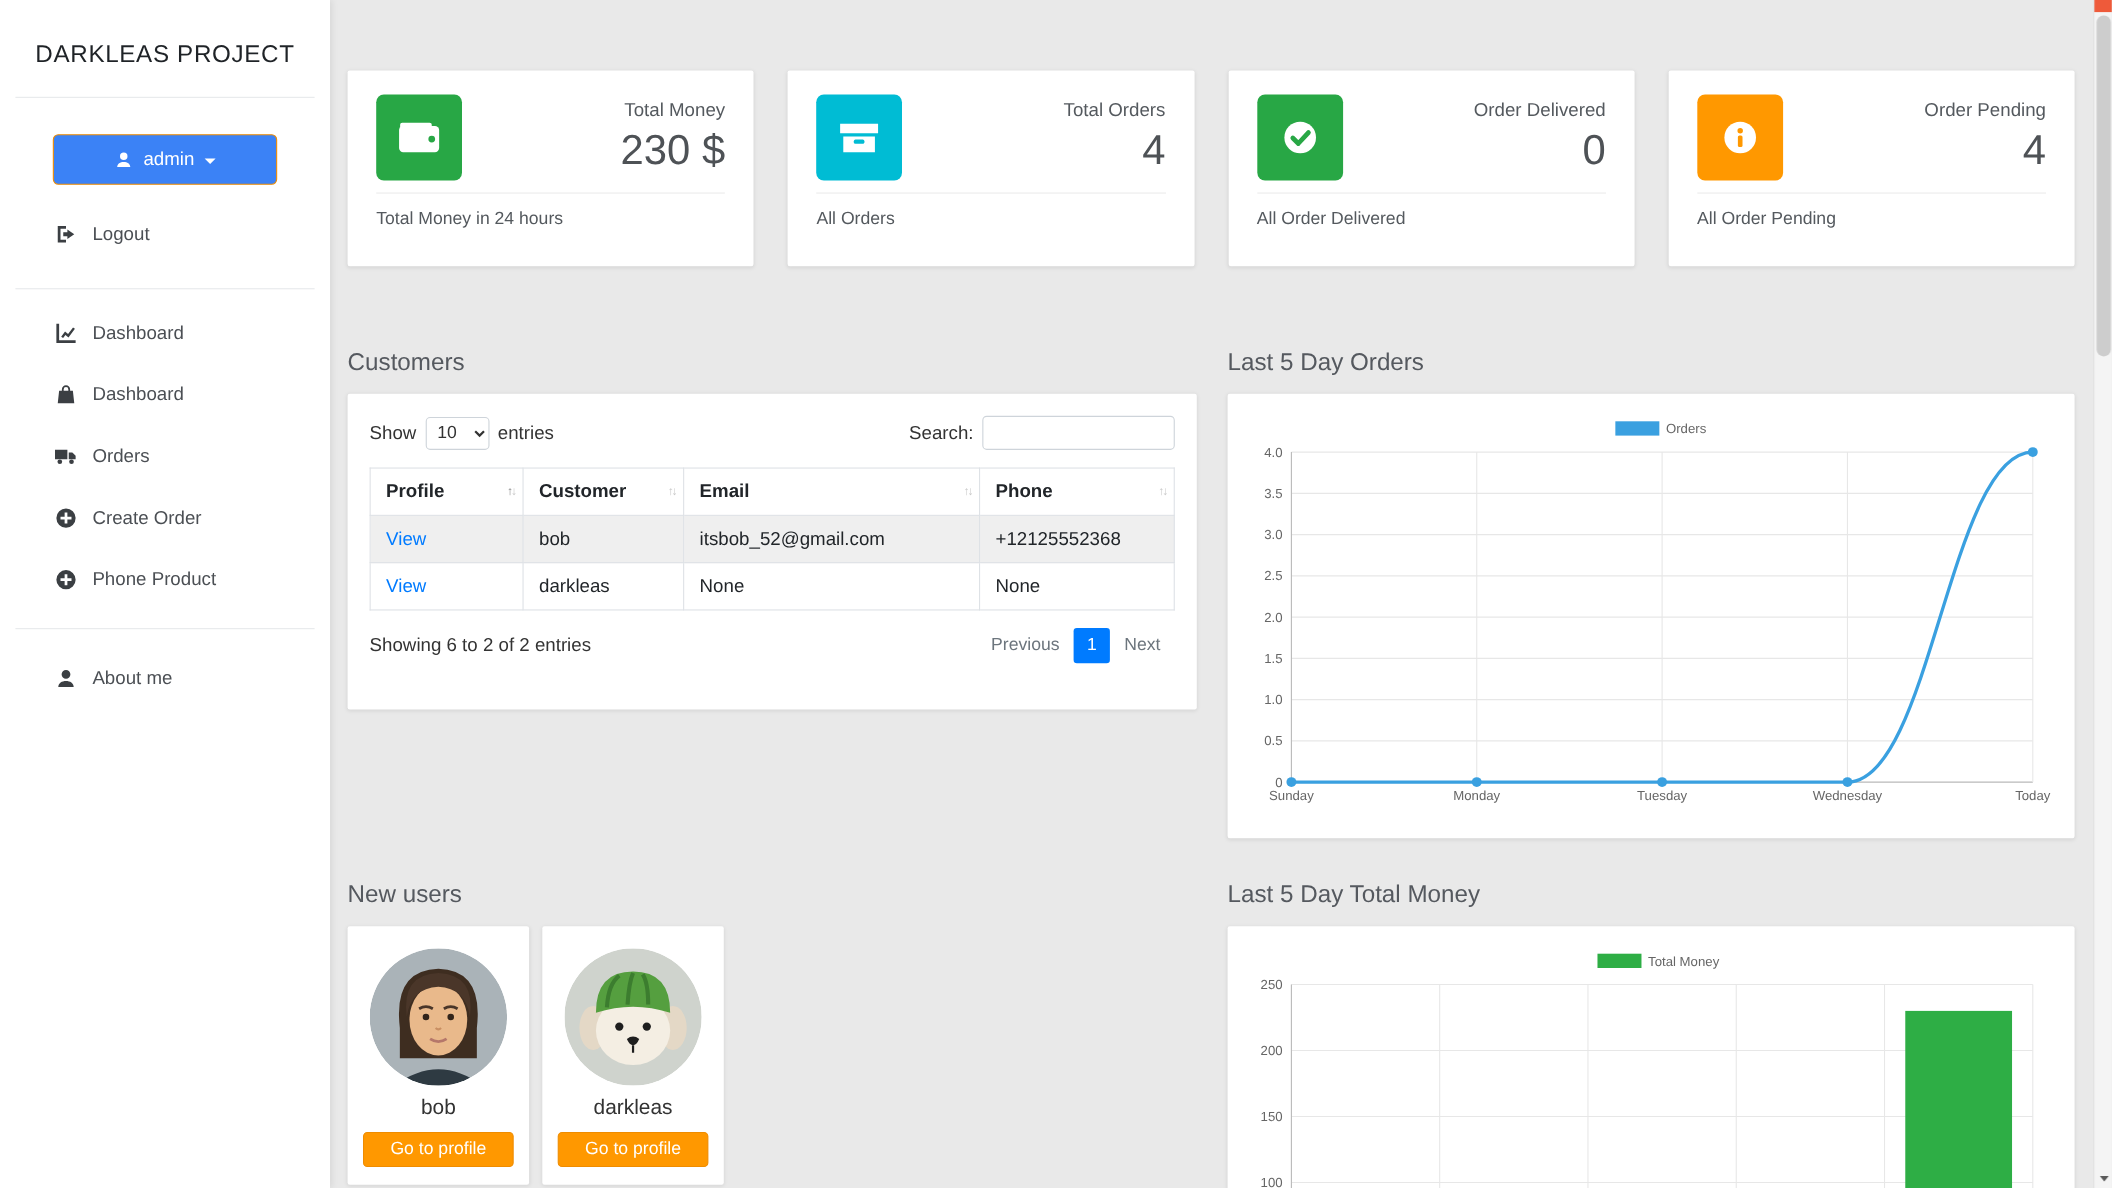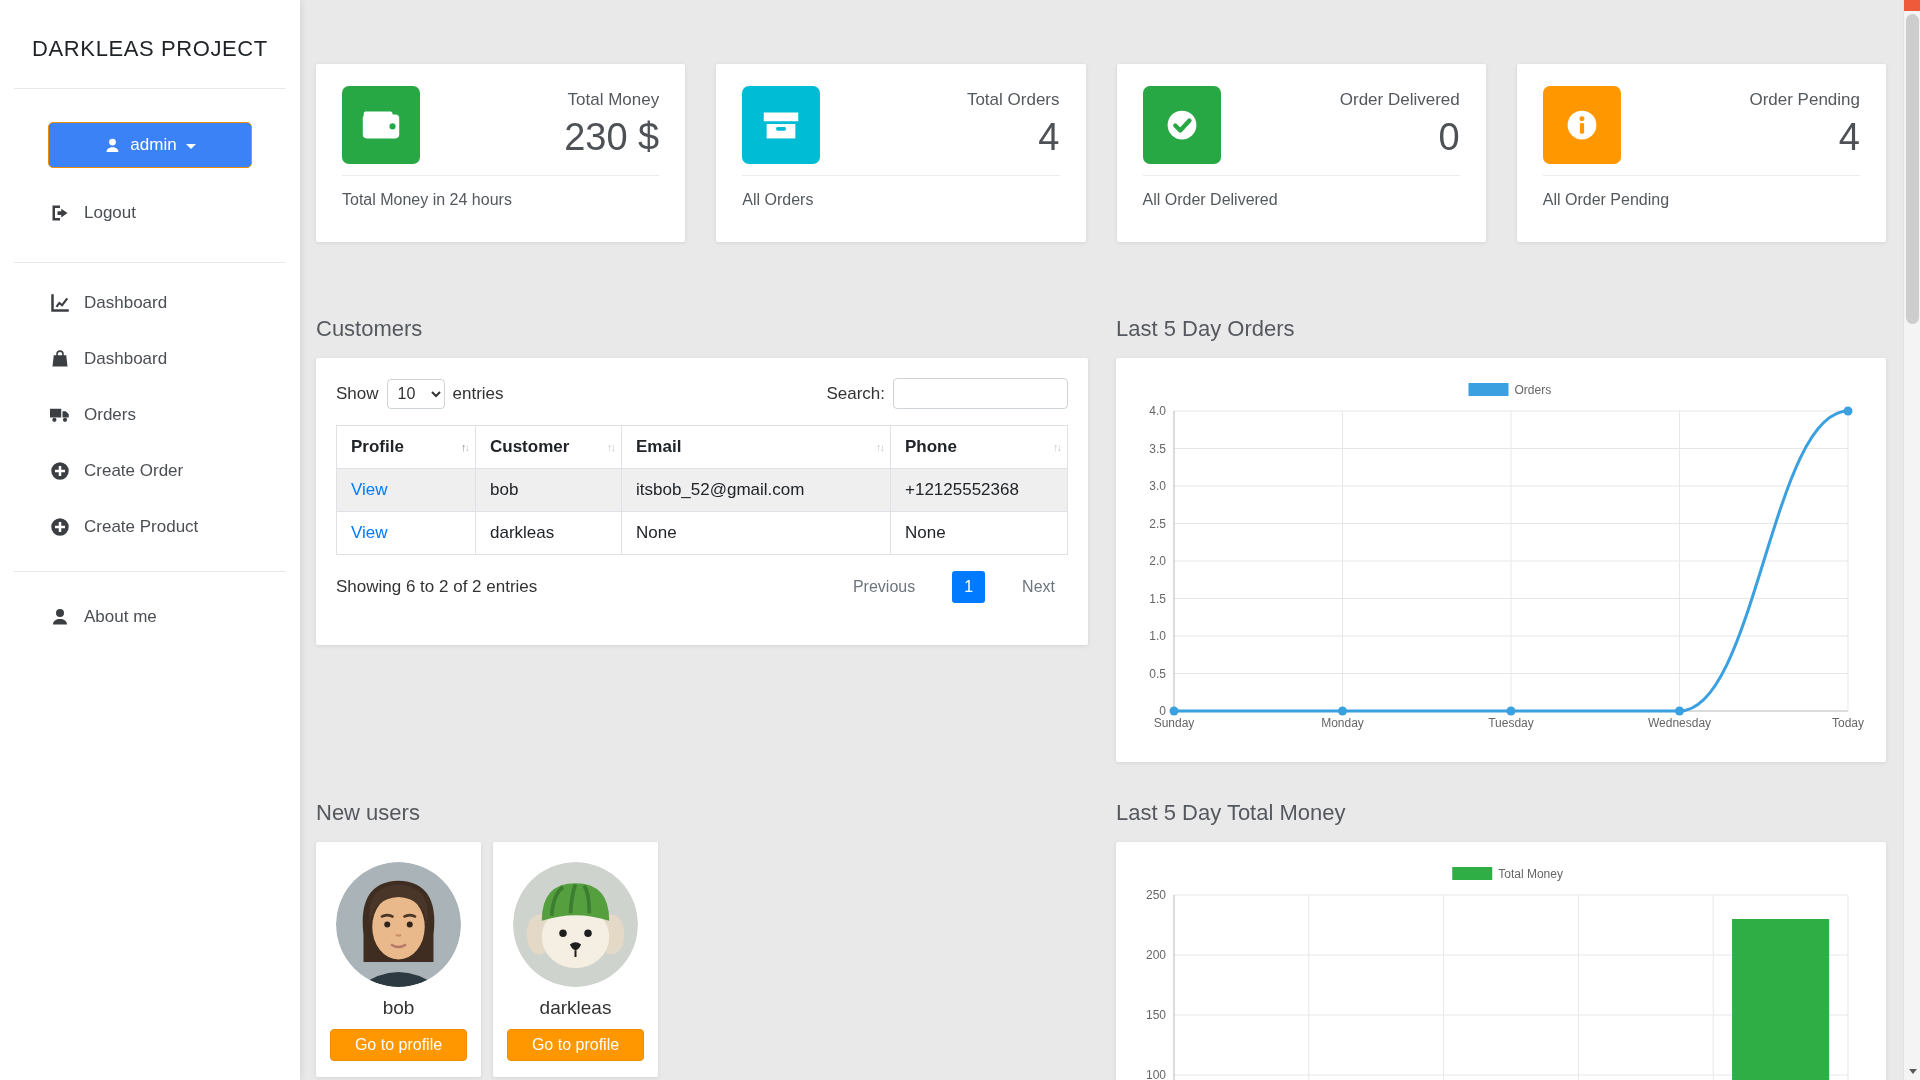--- a/index.html
+++ b/index.html
@@ -64,21 +64,21 @@
   table.dt { width:100%; border-collapse:collapse; margin-top:16px; font-size:17px; }
   table.dt th, table.dt td { border:1px solid #dee2e6; padding:11px 14px; text-align:left; color:#212529; }
   table.dt th { font-weight:bold; position:relative; padding-right:28px; cursor:pointer; }
   .sort-icons { position:absolute; right:7px; top:50%; transform:translateY(-50%); font-size:11px;
                 color:#c9c9c9; letter-spacing:-2px; }
   th.sorted .s-up { color:#8a8a8a; }
   tr.odd td { background:#efefef; }
   a.view-link { color:#007bff; text-decoration:none; }
   .table-footer { display:flex; justify-content:space-between; align-items:center; margin-top:16px; }
   .dt-info { font-size:17px; color:#333; }
-  .pagination { display:flex; align-items:flex-start;gap:24px; }
+  .pagination { display:flex; align-items:flex-start; }
   .page-btn { font-size:16px; color:#6c757d; padding:7px 13px; cursor:pointer; }
   .page-btn.active { background:#007bff; color:#fff; border-radius:3px; padding:7px 12px; cursor:default; }
 
   
   .chart-card { width:770px; height:404px; padding:20px; }
   .tick { font-size:12px; fill:#666; font-family:"Liberation Sans",sans-serif; }
   .money-h { margin-top:38px; }
 
   
   .nu-h { margin-top:155px; }
@@ -153,21 +153,21 @@
     <div class="side-item">
       <svg viewBox="0 0 16 16">
           <path fill-rule="evenodd" d="M8 1a7 7 0 1 0 0 14A7 7 0 0 0 8 1zm1 3v3h3v2H9v3H7V9H4V7h3V4h2z"></path>
         </svg>
       <span>Create Order</span>
     </div>
     <div class="side-item">
       <svg viewBox="0 0 16 16">
           <path fill-rule="evenodd" d="M8 1a7 7 0 1 0 0 14A7 7 0 0 0 8 1zm1 3v3h3v2H9v3H7V9H4V7h3V4h2z"></path>
         </svg>
-      <span>Create Product</span>
+      <span>Phone Product</span>
     </div>
   </div>
 
   <hr class="sdivider divider-3">
 
   <div class="side-item about-item">
     <svg viewBox="0 0 16 16">
         <path d="M8 8a3.2 3.2 0 1 0 0-6.4A3.2 3.2 0 0 0 8 8zm0 1.6c-3 0-5.6 1.5-5.6 4.4h11.2c0-2.9-2.6-4.4-5.6-4.4z"></path>
       </svg>
     <span>About me</span>

